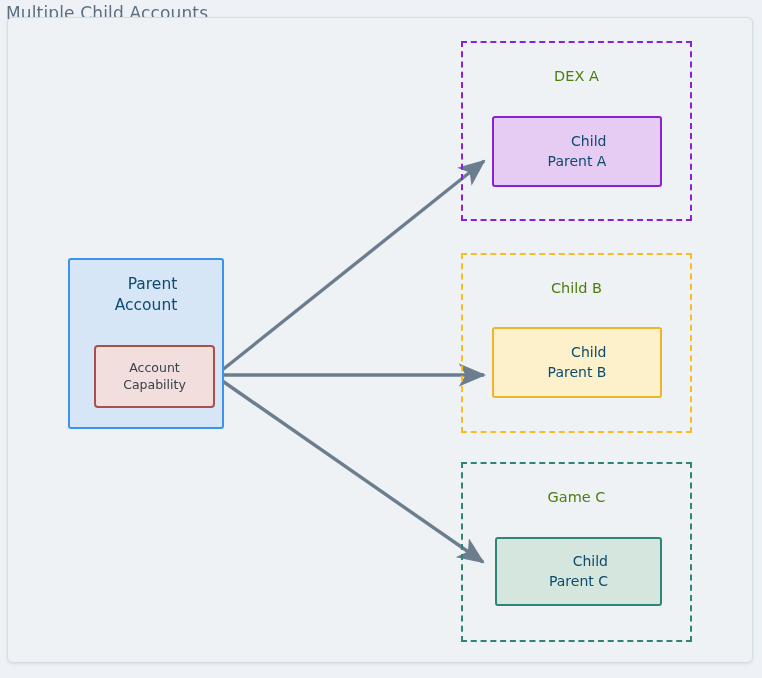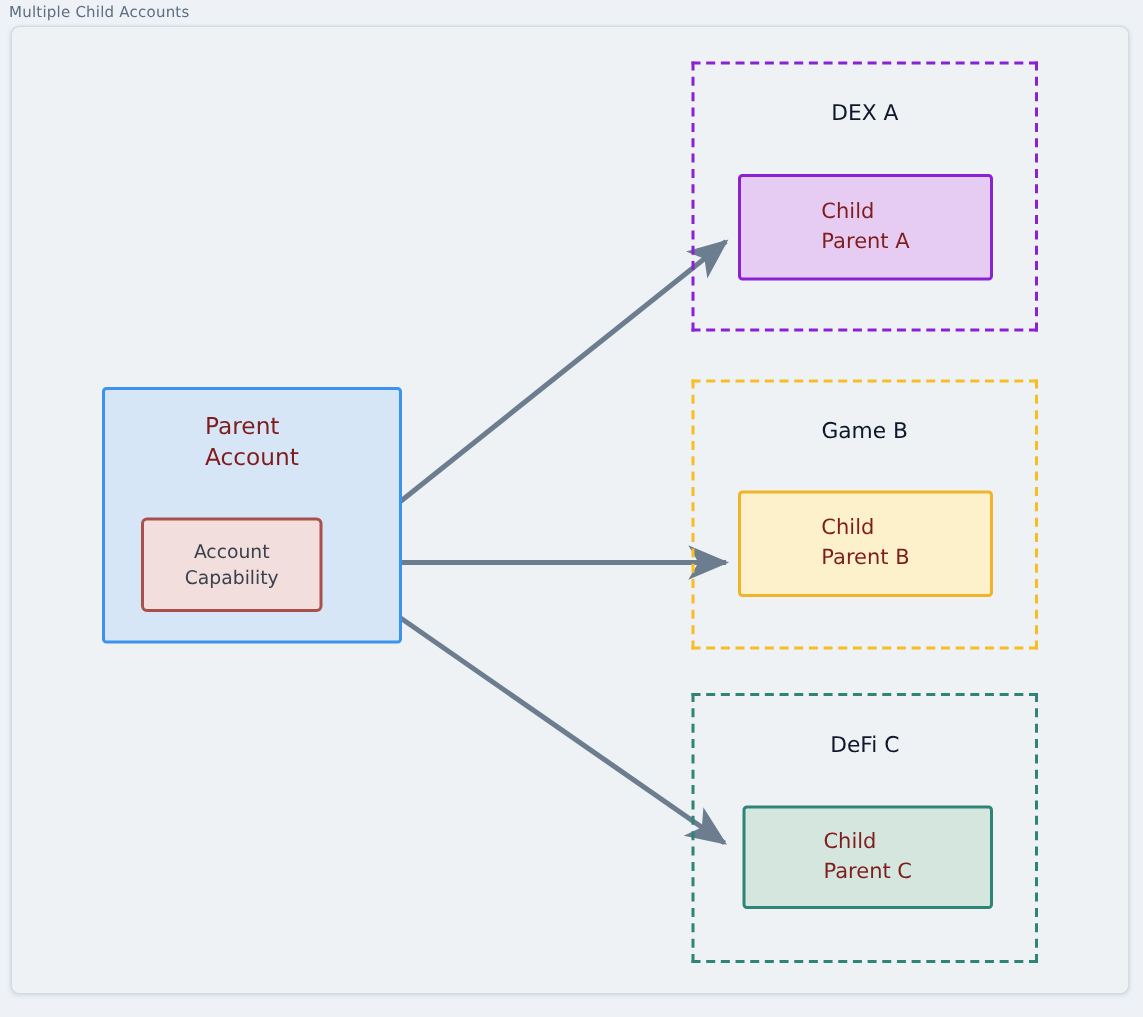--- a/index.html
+++ b/index.html
@@ -12,21 +12,21 @@
     position: relative;
     width: 762px;
     height: 678px;
     overflow: hidden;
     background: #eef2f6;
   }
   #diagram-title {
     position: absolute;
     left: 6px;
     top: 3px;
-    font-size: 10px;
+    font-size: 17px;
     color: #5d6e80;
     letter-spacing: 0.15px;
     white-space: nowrap;
   }
   #canvas-frame {
     position: absolute;
     left: 7px;
     top: 17px;
     width: 746px;
     height: 646px;
@@ -35,29 +35,29 @@
     border-radius: 6px;
     box-shadow: 0 1px 3px rgba(110,130,150,0.18);
     box-sizing: border-box;
   }
   .node {
     position: absolute;
     box-sizing: border-box;
     display: flex;
     align-items: center;
     justify-content: center;
-    text-align: left;
-    color: #7f1d1d;
+    text-align: right;
+    color: #0c4a6e;
     line-height: 1.38;
   }
   
   #parent-account {
     left: 68px;
     top: 258px;
-    width: 200px;
+    width: 156px;
     height: 171px;
     background: #d7e6f7;
     border: 2px solid #3b93ed;
     border-radius: 3px;
     align-items: flex-start;
     justify-content: center;
     padding-top: 14px;
     font-size: 15.5px;
   }
   #account-capability {
@@ -86,21 +86,21 @@
     border-style: dashed;
     border-width: 2px;
   }
   .group-label {
     position: absolute;
     width: 100%;
     text-align: center;
     top: 25px;
     left: 0;
     font-size: 14.5px;
-    color: #0f172a;
+    color: #4d7c0f;
   }
   #group-dex-a   { left: 461px; top: 41px;  width: 231px; height: 180px; border-color: #8a21d4; }
   #group-defi-b  { left: 461px; top: 253px; width: 231px; height: 180px; border-color: #f7bd22; }
   #group-game-c  { left: 461px; top: 462px; width: 231px; height: 180px; border-color: #2e8577; }
 
   #child-account-a {
     left: 492px; top: 116px; width: 170px; height: 71px;
     background: #e6ccf2; border: 2px solid #8a21d4; border-radius: 3px;
     font-size: 14px;
   }
@@ -159,31 +159,31 @@
     <div class="group-label">DEX A</div>
   </div>
   <div class="node" id="child-account-a">
     <div>
       <div>Child</div>
       <div>Parent A</div>
     </div>
   </div>
 
   <div class="group-box" id="group-defi-b">
-    <div class="group-label">Game B</div>
+    <div class="group-label">Child B</div>
   </div>
   <div class="node" id="child-account-b">
     <div>
       <div>Child</div>
       <div>Parent B</div>
     </div>
   </div>
 
   <div class="group-box" id="group-game-c">
-    <div class="group-label">DeFi C</div>
+    <div class="group-label">Game C</div>
   </div>
   <div class="node" id="child-account-c">
     <div>
       <div>Child</div>
       <div>Parent C</div>
     </div>
   </div>
 
 </div>
 

